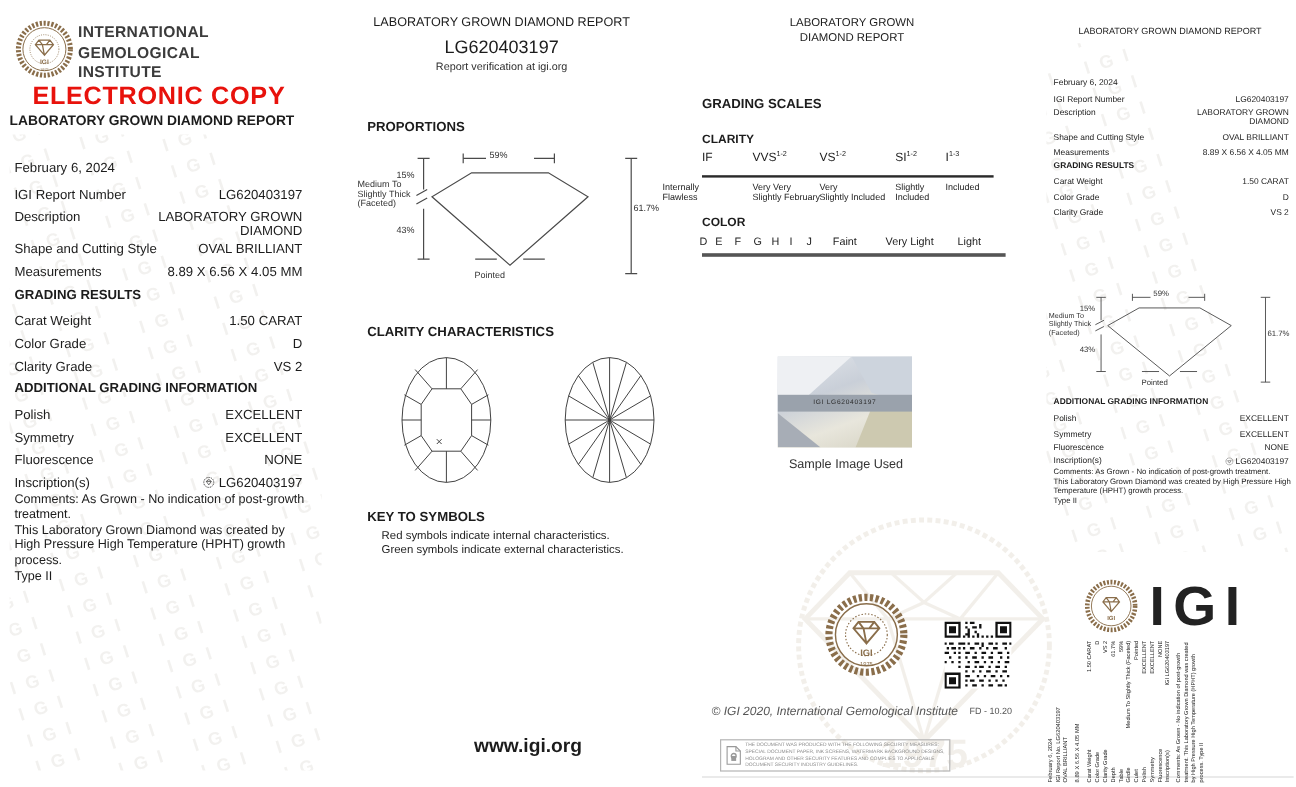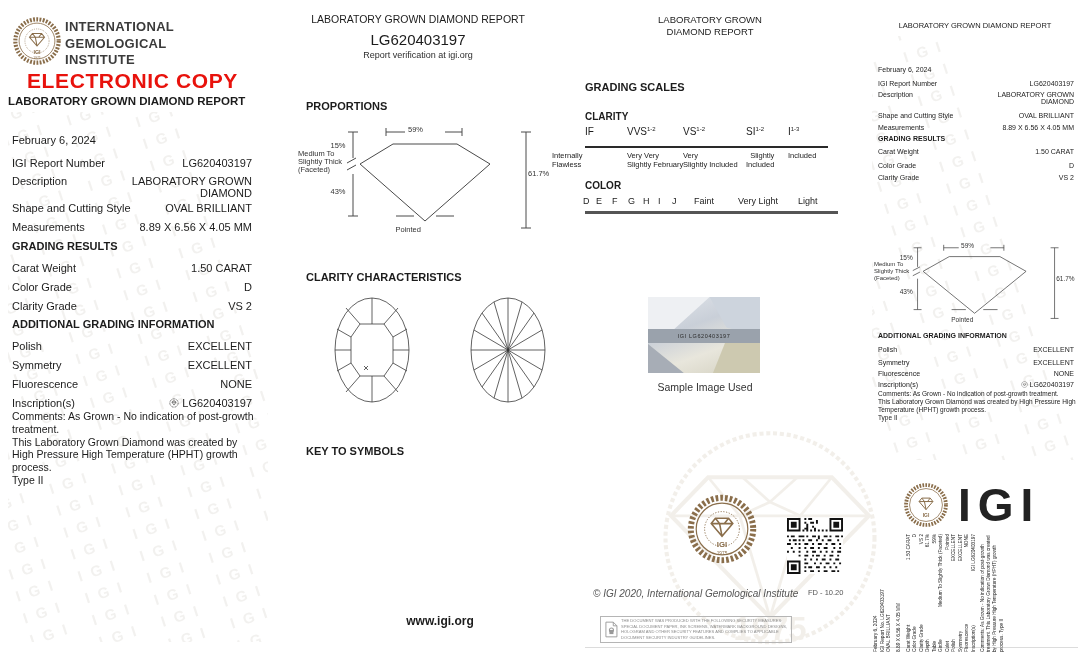--- a/index.html
+++ b/index.html
@@ -223,43 +223,47 @@
       <path d="M60 33 L84 33 L93 46 L93 72 L84 85 L60 85 L51 72 L51 46 Z"></path>
       <path d="M60 33 L46 17 M84 33 L98 17 M93 46 L107 38 M93 72 L107 80 M84 85 L98 101 M60 85 L46 101 M51 72 L37 80 M51 46 L37 38"></path>
       <path d="M72 33 L72 7 M72 85 L72 111 M51 59 L35 59 M93 59 L109 59"></path>
       <path d="M64 75 l4 4 M68 75 l-4 4" stroke="#c0392b" stroke-width="0.9"></path>
       <ellipse cx="208" cy="59" rx="37" ry="52"></ellipse>
       <path d="M208 59 L245 59 M208 59 L242 79 M208 59 L234 96 M208 59 L222 107 M208 59 L208 111 M208 59 L194 107 M208 59 L182 96 M208 59 L174 79 M208 59 L171 59 M208 59 L174 39 M208 59 L182 22 M208 59 L194 11 M208 59 L208 7 M208 59 L222 11 M208 59 L234 22 M208 59 L242 39"></path>
       <circle cx="208" cy="59" r="1.2" fill="#3a3a3a"></circle>
     </svg>
   </div>
 
-  <div class="abs b" style="left:306px;top:425px;font-size:11px;margin-top:20px;">KEY TO SYMBOLS</div>
-
-  <div class="abs ctr b" style="left:380px;top:614px;width:120px;font-size:12px;">www.igi.org</div>
+  <div class="abs b" style="left:306px;top:425px;font-size:11px;">KEY TO SYMBOLS</div>
+  <div class="abs" style="left:318px;top:441px;font-size:9.5px;line-height:12px;">
+    <div>Red symbols indicate internal characteristics.</div>
+    <div>Green symbols indicate external characteristics.</div>
+  </div>
+
+  <div class="abs ctr b" style="left:380px;top:614px;width:120px;font-size:16px;">www.igi.org</div>
 
   <div class="abs ctr pre" style="left:640px;top:14px;width:140px;font-size:9.5px;line-height:11.5px;">LABORATORY GROWN
 DIAMOND REPORT</div>
 
   <div class="abs b" style="left:585px;top:81px;font-size:11px;">GRADING SCALES</div>
   <div class="abs b" style="left:585px;top:111px;font-size:10px;text-align:center;">CLARITY</div>
 
   <span class="cg" style="left:585px;"><span>IF</span><sup></sup></span>
   <span class="cg" style="left:627px;"><span>VVS</span><sup>1-2</sup></span>
   <span class="cg" style="left:683px;"><span>VS</span><sup>1-2</sup></span>
   <span class="cg" style="left:746px;"><span>SI</span><sup>1-2</sup></span>
   <span class="cg" style="left:788px;"><span>I</span><sup>1-3</sup></span>
   <div class="hairline" style="left:585px;top:146px;width:243px;height:1.5px;background:#2a2a2a;"></div>
   <span class="cd" style="left:552px;">Internally
 Flawless</span>
   <span class="cd" style="left:627px;">Very Very
 Slightly February</span>
   <span class="cd" style="left:683px;">Very
 Slightly Included</span>
-  <span class="cd" style="left:746px;text-align:right;">Slightly
+  <span class="cd" style="left:746px;">Slightly
 Included</span>
   <span class="cd" style="left:788px;">Included</span>
 
   <div class="abs b" style="left:585px;top:180px;font-size:10px;">COLOR</div>
   <span class="col-letter" style="left:583px;">D</span>
   <span class="col-letter" style="left:596px;">E</span>
   <span class="col-letter" style="left:612px;">F</span>
   <span class="col-letter" style="left:628px;">G</span>
   <span class="col-letter" style="left:643px;">H</span>
   <span class="col-letter" style="left:658px;">I</span>

